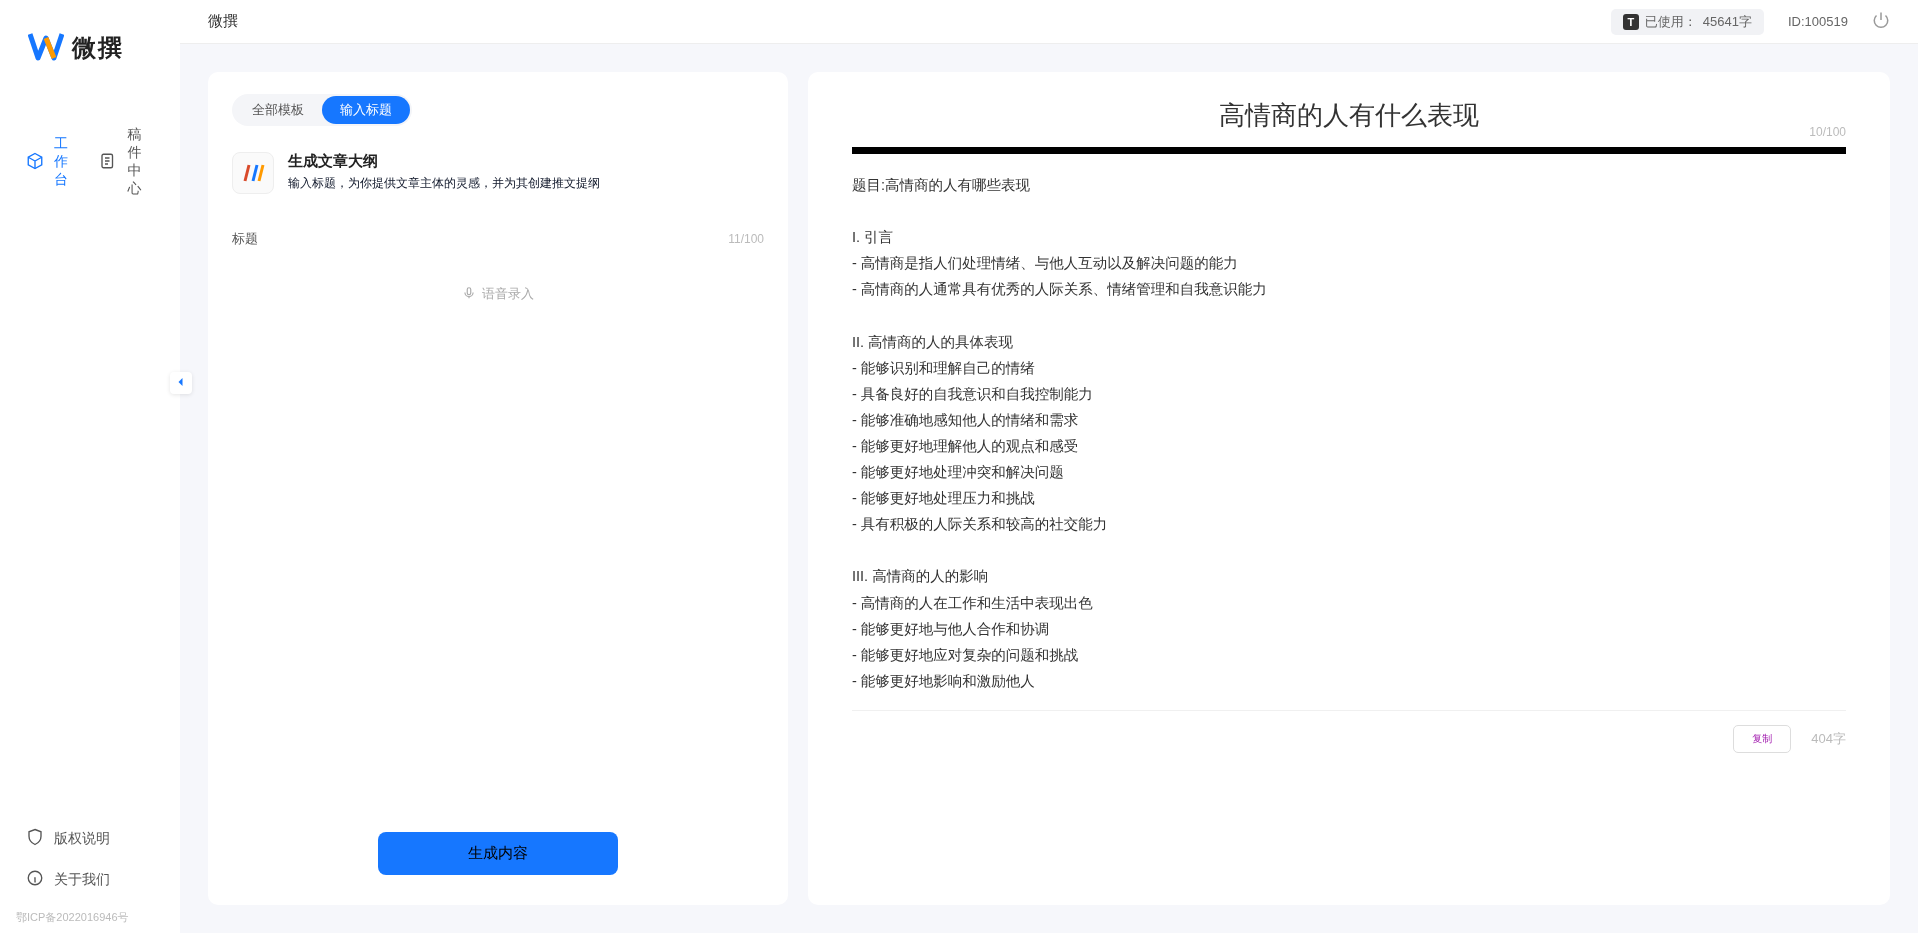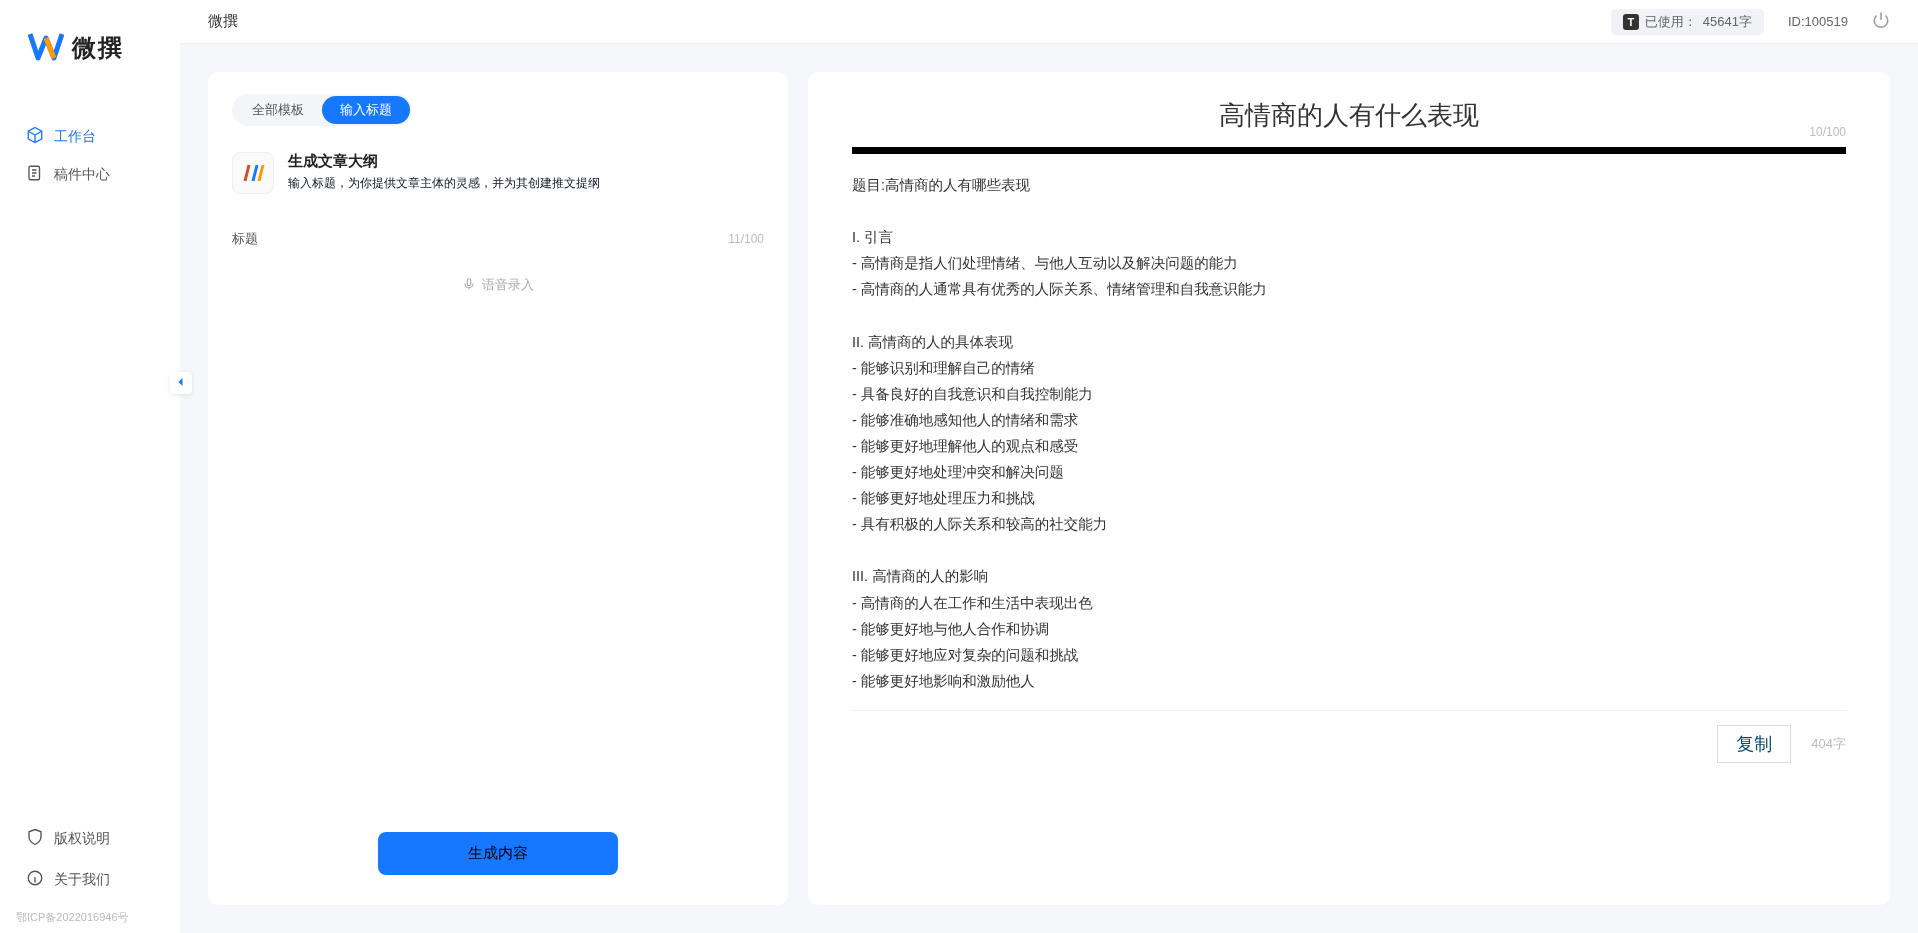--- a/index.html
+++ b/index.html
@@ -5,21 +5,21 @@
 * { margin: 0; padding: 0; box-sizing: border-box; }
 body { font-family: -apple-system, BlinkMacSystemFont, "Segoe UI", "PingFang SC", "Microsoft YaHei", sans-serif; background: #f6f7fb; color: #333; width: 1918px; height: 933px; overflow: hidden; }
 
 .app { display: flex; height: 100%; }
 
 
 .sidebar { width: 180px; background: #fff; display: flex; flex-direction: column; padding-top: 28px; position: relative; }
 .logo { display: flex; align-items: center; gap: 8px; padding: 0 28px 50px 28px; }
 .logo-mark { width: 36px; height: 36px; }
 .logo-text { font-size: 24px; font-weight: 700; color: #222; letter-spacing: 2px; }
-.nav { display: flex; flex-direction: column; gap: 1px; padding: 0 16px; }
+.nav { display: flex; flex-direction: row; gap: 8px; padding: 0 16px; }
 .nav-item { display: flex; align-items: center; gap: 10px; padding: 8px 10px; border-radius: 6px; font-size: 14px; color: #555; cursor: pointer; }
 .nav-item.active { color: #1677ff; }
 .nav-item svg { width: 18px; height: 18px; }
 .sidebar-bottom { margin-top: auto; padding: 0 16px 12px; display: flex; flex-direction: column; gap: 4px; }
 .sidebar-footer { font-size: 11px; color: #bbb; padding: 0 16px 8px; }
 .collapse-handle { position: absolute; right: -12px; top: 372px; width: 22px; height: 22px; background: #fff; border-radius: 4px; box-shadow: 0 1px 4px rgba(0,0,0,.1); display: flex; align-items: center; justify-content: center; cursor: pointer; color: #1677ff; }
 
 
 .main { flex: 1; display: flex; flex-direction: column; }
 .topbar { height: 44px; background: #fff; display: flex; align-items: center; padding: 0 28px; border-bottom: 1px solid #eee; }
@@ -39,32 +39,32 @@
 .tab.active { background: #1677ff; color: #fff; }
 .template-card { display: flex; gap: 14px; margin-top: 26px; align-items: flex-start; }
 .template-icon { width: 42px; height: 42px; border-radius: 8px; background: #fafafa; border: 1px solid #eee; display: flex; align-items: center; justify-content: center; font-size: 20px; }
 .template-title { font-size: 15px; font-weight: 600; color: #222; margin-bottom: 4px; }
 .template-desc { font-size: 12px; color: #0f172a; }
 .form-group { margin-top: 36px; }
 .form-label-row { display: flex; justify-content: space-between; align-items: baseline; margin-bottom: 8px; }
 .form-label { font-size: 13px; color: #555; }
 .char-count { font-size: 12px; color: #bbb; }
 .title-input { width: 100%; border: 1px solid #ddd; border-radius: 6px; padding: 10px 12px; font-size: 14px; outline: none; }
-.voice-input { margin-top: 20px; text-align: center; font-size: 13px; color: #aaa; display: flex; align-items: center; justify-content: center; gap: 6px; cursor: pointer; }
+.voice-input { margin-top: 29px; text-align: center; font-size: 13px; color: #aaa; display: flex; align-items: center; justify-content: center; gap: 6px; cursor: pointer; }
 .left-spacer { flex: 1; }
 .generate-btn { width: 240px; margin: 0 auto 8px; background: #1677ff; color: #000000; border: none; border-radius: 8px; padding: 12px 0; font-size: 15px; cursor: pointer; display: block; }
 
 
 .right-panel { flex: 1; padding: 26px 44px 20px; position: relative; }
 .result-title-wrap { text-align: center; position: relative; padding-bottom: 14px; border-bottom: 7px solid #000000; margin-bottom: 18px; }
 .result-main-title { font-size: 26px; font-family: "SimSun", serif; font-weight: 400; }
 .title-count { position: absolute; right: 0; bottom: 8px; font-size: 12px; color: #bbb; }
 .result-body { font-size: 14.5px; line-height: 1.8; color: #333; white-space: pre-wrap; height: 520px; overflow: auto; }
 .result-footer { display: flex; justify-content: flex-end; align-items: center; gap: 20px; margin-top: 18px; border-top: 1px solid #f0f0f0; padding-top: 14px; }
-.copy-btn { border: 1px solid #ddd; background: #fff; border-radius: 0; padding: 6px 18px; font-size: 18px; cursor: pointer; color: #0c4a6e; }
+.copy-btn { border: 1px solid #ddd; background: #fff; border-radius: 5px; padding: 6px 18px; font-size: 10px; cursor: pointer; color: #a21caf; }
 .word-count { font-size: 13px; color: #bbb; }
 </style>
 </head>
 <body>
 
 <div class="app">
 
   <aside class="sidebar">
     <div class="logo">
       <span>

